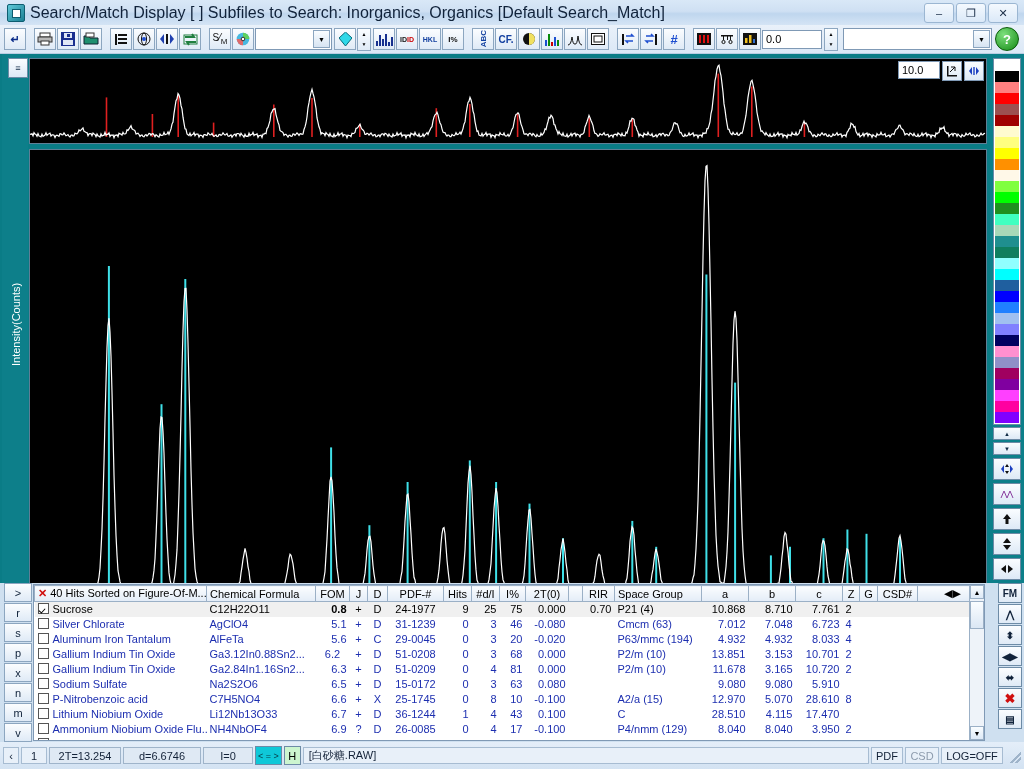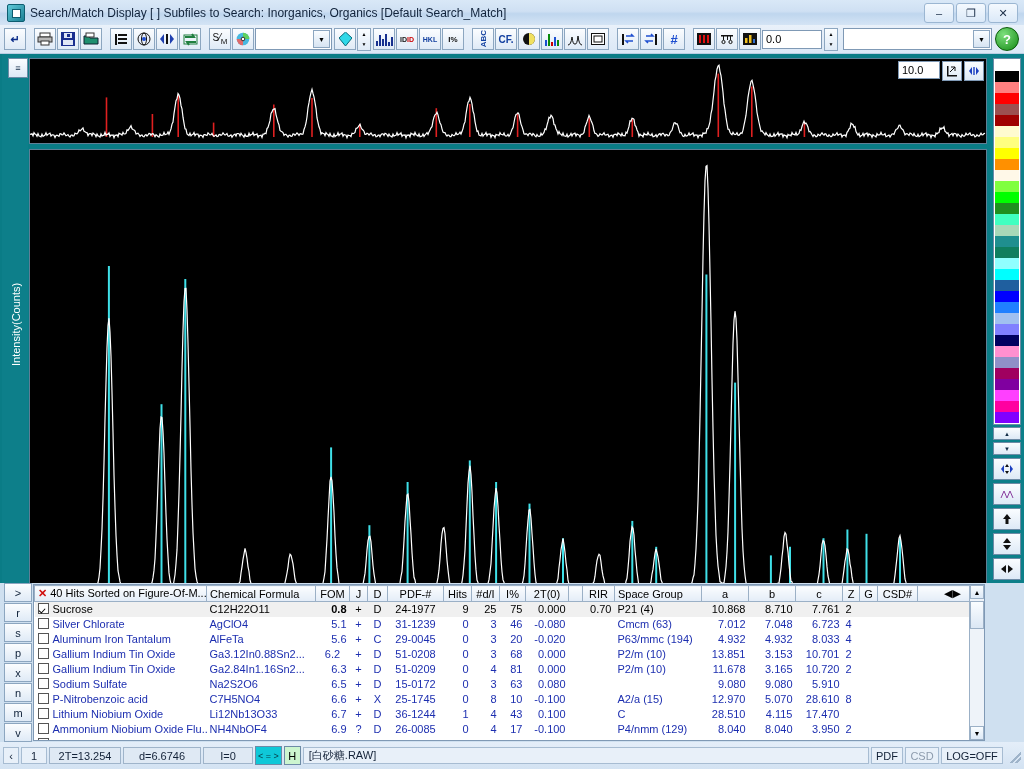--- a/index.html
+++ b/index.html
@@ -14,21 +14,21 @@
 
   
   .titlebar{position:absolute;left:0;top:0;width:1024px;height:25px;
     background:linear-gradient(180deg,#d9e8f7 0%,#cfe0f3 45%,#bfd6ee 55%,#d4e4f5 100%);
     display:flex;align-items:center;border-bottom:1px solid #a8c2de;}
   .tb-ico{width:16px;height:16px;margin:0 5px 0 7px;flex:none;
     background:linear-gradient(135deg,#5fc8d8,#1b7f93);border:1px solid #0d5d70;border-radius:2px;
     position:relative;}
   .tb-ico:after{content:"";position:absolute;left:4px;top:4px;width:7px;height:7px;
     background:#fff;border:1px solid #0d5d70;}
-  .tb-title{font-size:12px;color:#10223a;white-space:nowrap;overflow:hidden;}
+  .tb-title{font-size:16px;color:#10223a;white-space:nowrap;overflow:hidden;}
   .tb-btns{position:absolute;right:6px;top:3px;display:flex;gap:2px;}
   .tb-btn{width:28px;height:18px;border:1px solid #9bb6d2;border-radius:3px;
     background:linear-gradient(180deg,#f4f9fe,#dbe9f8);display:flex;align-items:center;
     justify-content:center;font-size:11px;color:#20334d;}
   .tb-btn .g{display:block;}
 
   
   .toolbar{position:absolute;left:0;top:25px;width:1024px;height:29px;
     background:linear-gradient(180deg,#e9f1fa,#dbe8f6);display:flex;align-items:center;
     padding-left:4px;box-sizing:border-box;border-bottom:1px solid #b9cde3;}
@@ -878,20 +878,29 @@
               <td style="text-align: center;"></td>
             </tr>
           </tbody>
       </table>
       <div class="scrollv">
         <div class="sv-btn">▲</div>
         <div class="sv-thumb"></div>
         <div class="sv-btn" style="position:absolute;bottom:0;left:0">▼</div>
       </div>
     </div>
+    <div class="rightcol" id="rightbtns">
+        <div class="rcbtn">FM</div>
+        <div class="rcbtn">⋀</div>
+        <div class="rcbtn">⬍</div>
+        <div class="rcbtn">◀▶</div>
+        <div class="rcbtn">⬌</div>
+        <div class="rcbtn" style="color: rgb(208, 16, 16); font-size: 13px;">✖</div>
+        <div class="rcbtn">▤</div>
+      </div>
   </div>
 
   <div class="status">
     <div class="sp" style="width:16px;justify-content:center">‹</div>
     <div class="sp" style="width:26px;justify-content:center">1</div>
     <div class="sp sunk" style="width:72px;justify-content:center">2T=13.254</div>
     <div class="sp sunk" style="width:78px;justify-content:center">d=6.6746</div>
     <div class="sp sunk" style="width:50px;justify-content:center">I=0</div>
     <div class="nav4">
         <span>&lt; = &gt;</span>

